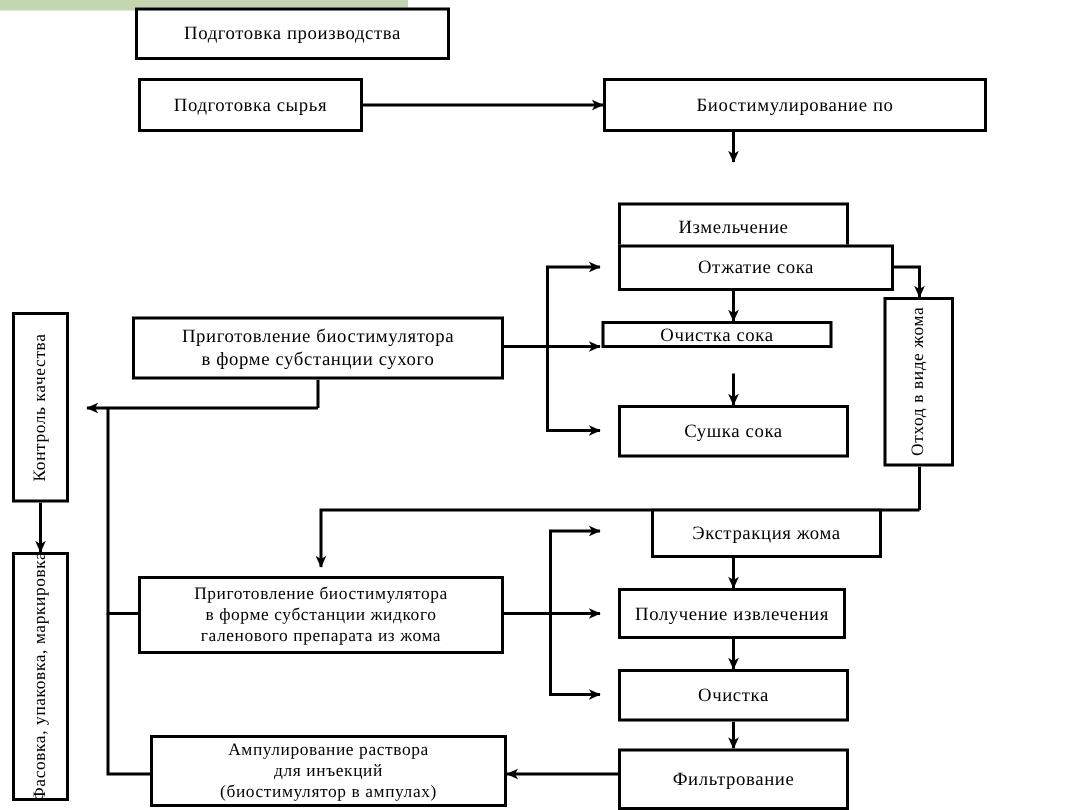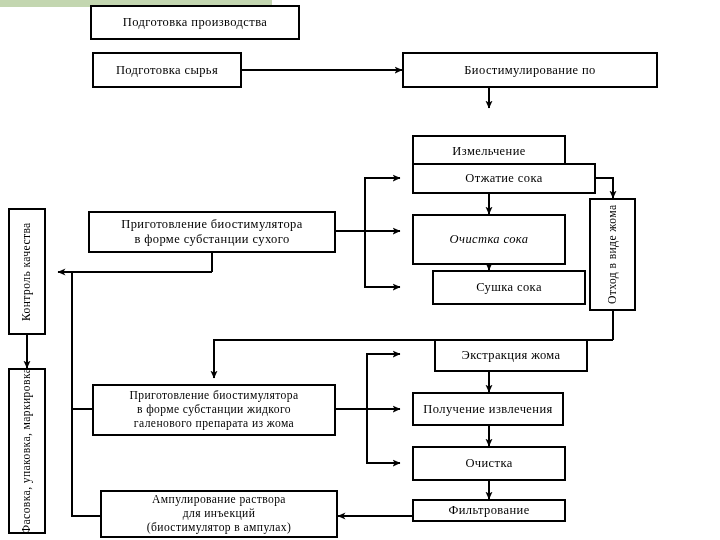--- a/index.html
+++ b/index.html
@@ -134,25 +134,25 @@
   </div>
 
   <div class="node f13" style="left:412px; top:108px; width:154px; height:33px;margin-top:27px;">
     <span class="lbl">Измельчение</span>
   </div>
 
   <div class="node f13" style="left:412px; top:163px; width:184px; height:31px;">
     <span class="lbl">Отжатие сока</span>
   </div>
 
-  <div class="node f13" style="left:412px; top:214px; width:154px; height:51px;font-style:italic;">
+  <div class="node f13" style="left:401px; top:214px; width:154px; height:18px;">
     <span class="lbl">Очистка сока</span>
   </div>
 
-  <div class="node f13" style="left:432px; top:270px; width:154px; height:35px;">
+  <div class="node f13" style="left:412px; top:270px; width:154px; height:35px;">
     <span class="lbl">Сушка сока</span>
   </div>
 
   <div class="node vert f12" style="left:589px; top:198px; width:47px; height:113px;">
     <span class="lbl">Отход в виде жома</span>
   </div>
 
   <div class="node vert f12" style="left:8px;  top:208px; width:38px; height:127px;">
     <span class="lbl">Контроль качества</span>
   </div>
@@ -177,21 +177,21 @@
   </div>
 
   <div class="node f13" style="left:412px; top:392px; width:152px; height:34px;">
     <span class="lbl">Получение извлечения</span>
   </div>
 
   <div class="node f13" style="left:412px; top:446px; width:154px; height:35px;">
     <span class="lbl">Очистка</span>
   </div>
 
-  <div class="node f13" style="left:412px; top:499px; width:154px; height:23px;">
+  <div class="node f13" style="left:412px; top:499px; width:154px; height:41px;">
     <span class="lbl">Фильтрование</span>
   </div>
 
   <div class="node f12" style="left:100px; top:490px; width:238px; height:48px;">
     <span class="lbl">Ампулирование раствора
 для инъекций
 (биостимулятор в ампулах)</span>
   </div>
 
 </div>

